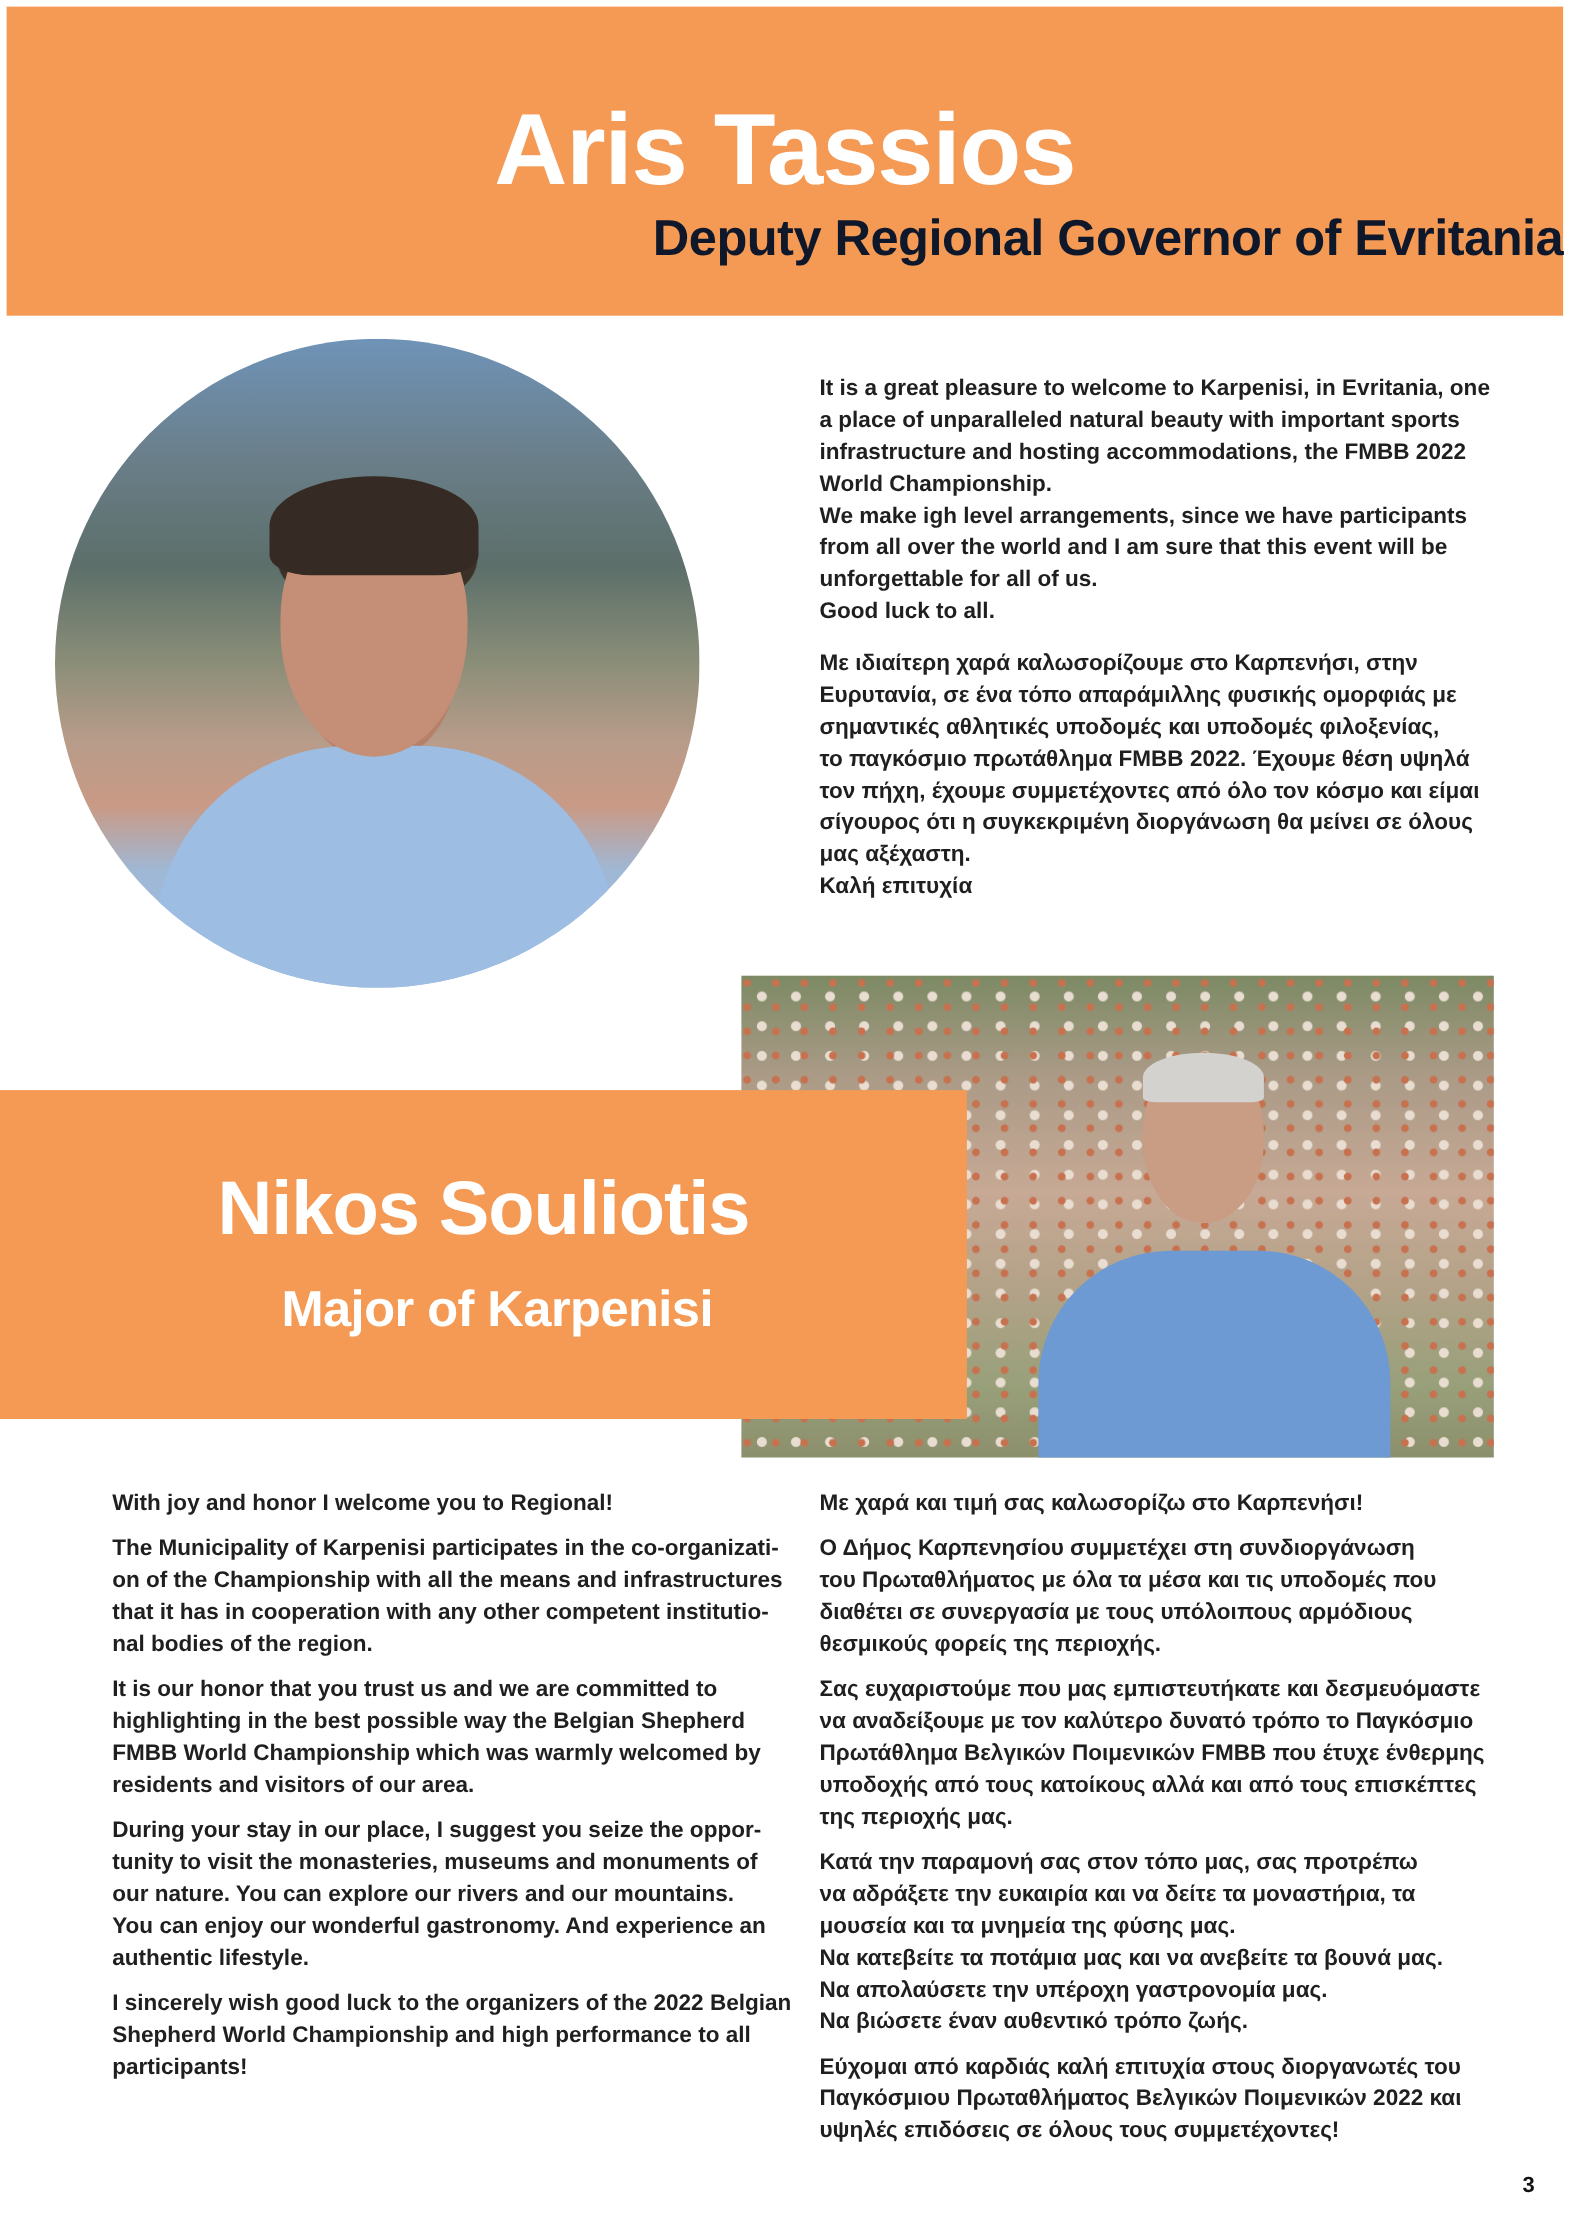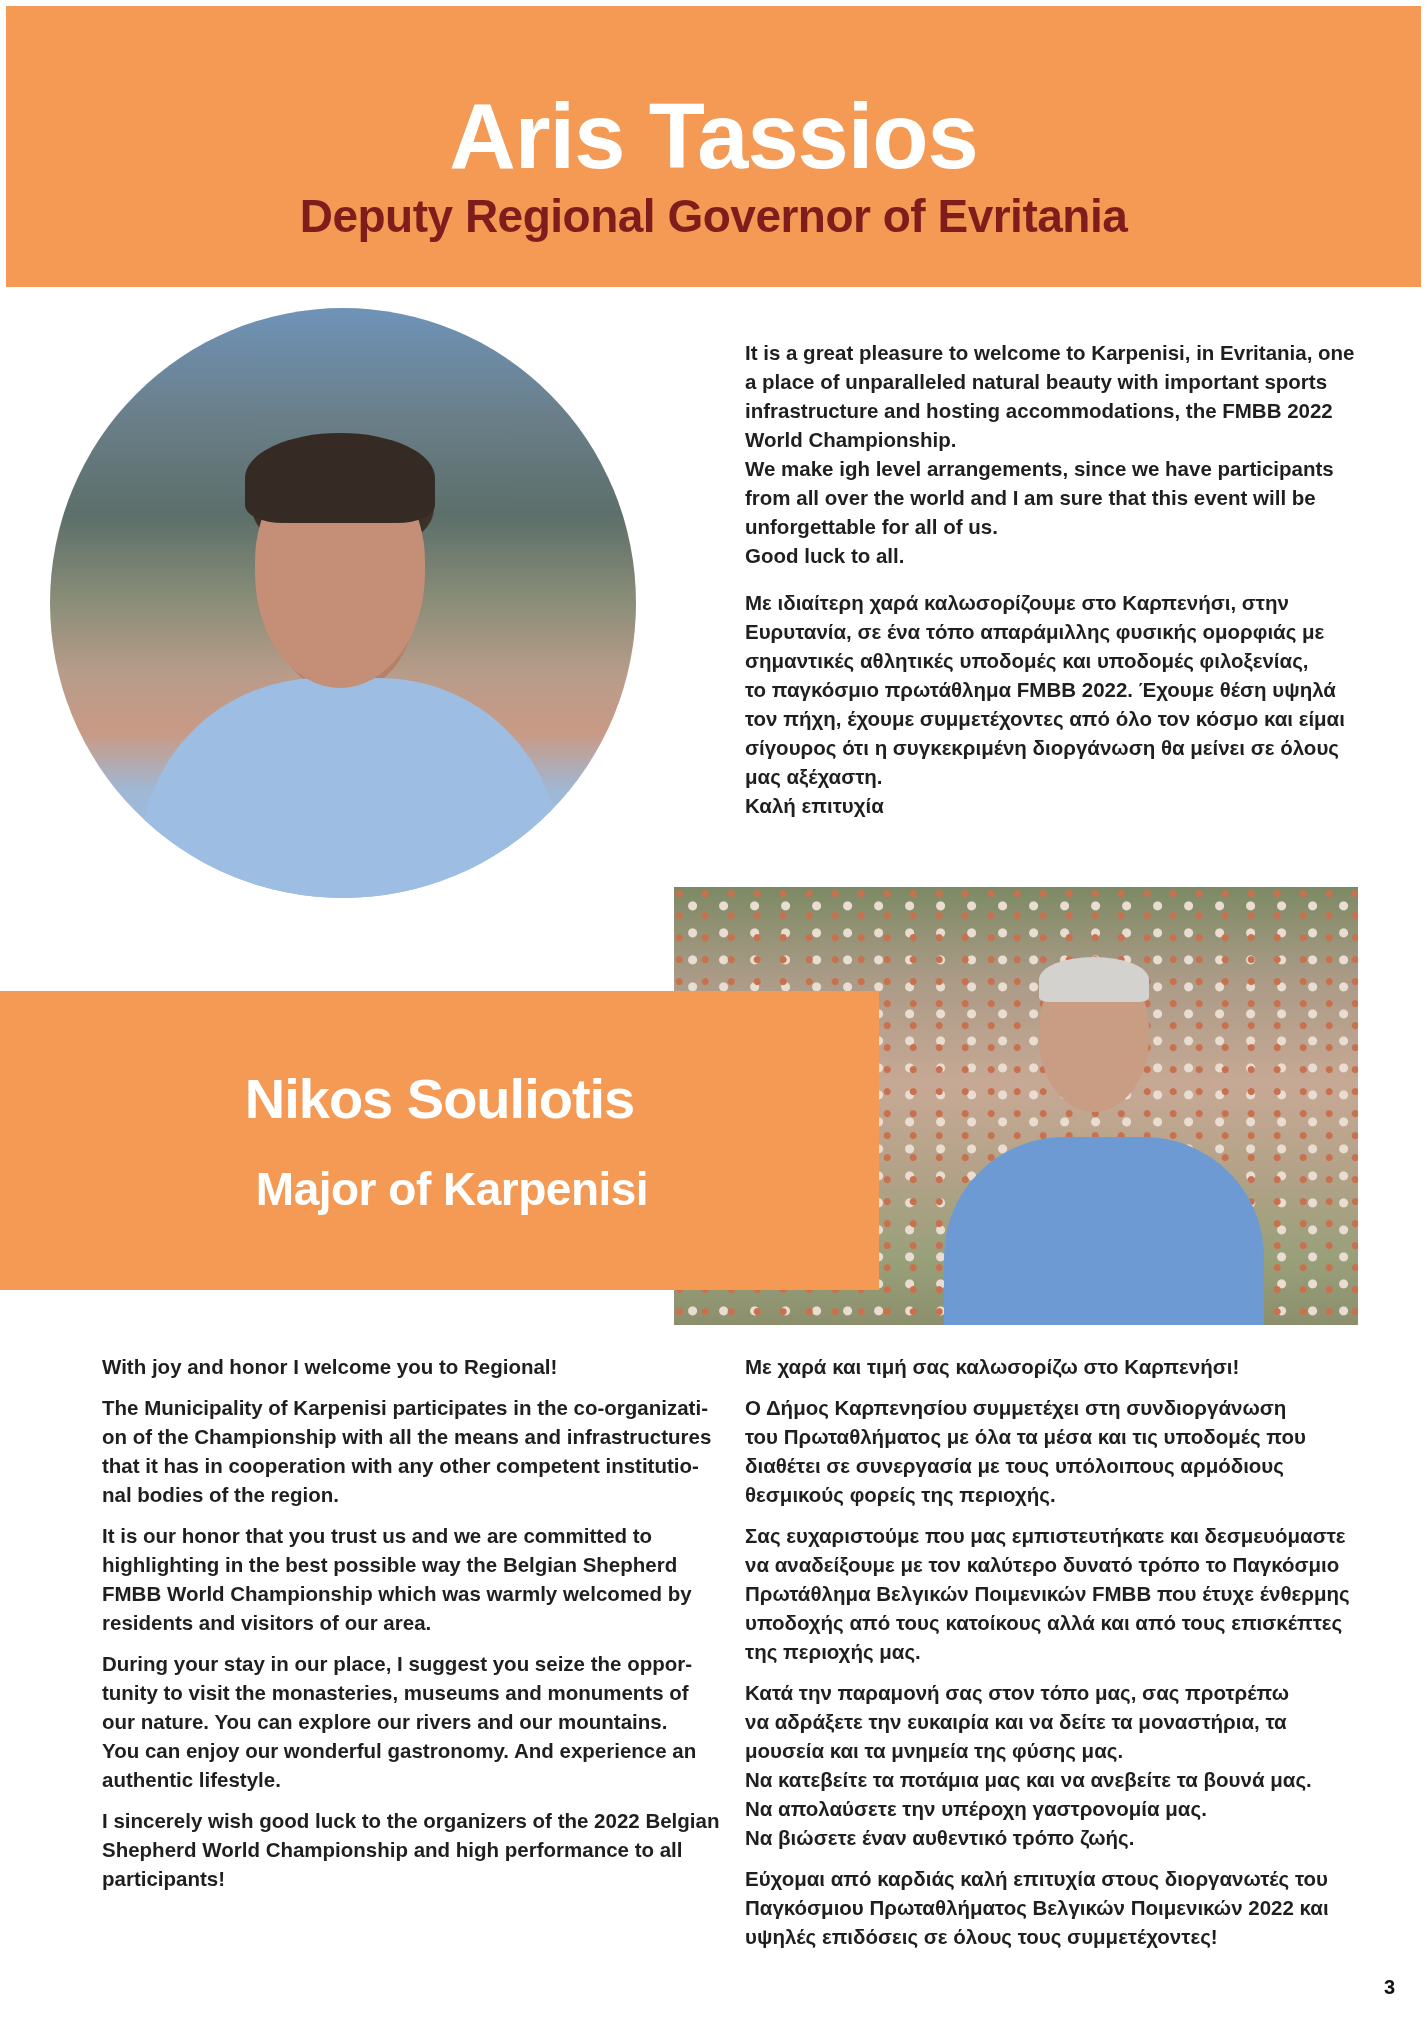--- a/index.html
+++ b/index.html
@@ -1,21 +1,21 @@
 <!DOCTYPE html>
 <html><head>
 <meta charset="utf-8">
 <style>
   html, body { margin:0; padding:0; }
   body { width:1428px; height:2028px; position:relative; background:#ffffff; overflow:hidden;
          font-family:"Liberation Sans", "DejaVu Sans", sans-serif; color:#1a1a1a; }
   .banner-top { position:absolute; left:6px; top:6px; width:1415px; height:281px; background:#f49a55; }
   .banner-top .name { position:absolute; left:0; right:0; top:60px; text-align:center; color:#fff;
         font-weight:bold; font-size:92px; letter-spacing:-1px; line-height:100px;margin-top:20px; }
-  .banner-top .role { position:absolute; left:0; right:0; top:182px; text-align:center; color:#7f1d1d;
+  .banner-top .role { position:absolute; left:0; right:0; top:182px; text-align:right; color:#0f172a;
         font-weight:bold; font-size:46px; line-height:56px; letter-spacing:-0.5px; }
 
   .portrait-circle { position:absolute; left:50px; top:308px; width:586px; height:590px; border-radius:50%;
         overflow:hidden;
         background:
           radial-gradient(ellipse 120px 150px at 50% 50%, #c8927a 0%, #b57f68 60%, rgba(181,127,104,0) 61%),
           radial-gradient(ellipse 150px 80px at 50% 34%, #3b3129 0%, #3b3129 60%, rgba(59,49,41,0) 61%),
           linear-gradient(180deg, #6f93b8 0%, #6a7f8a 18%, #5c6f6a 35%, #8b8e78 50%, #b89c8a 62%, #c99a85 72%, #9fb8d6 82%, #9ebbe0 100%); }
   .portrait-circle .shirt { position:absolute; left:90px; bottom:0; width:420px; height:220px; background:#9dbde3;
         border-radius:180px 180px 0 0; }
@@ -36,21 +36,21 @@
           linear-gradient(180deg, #7c8a64 0%, #a99a86 20%, #c7a995 45%, #b3a288 65%, #98a07a 85%, #8c8f6c 100%); }
   .photo-mayor .man-shirt { position:absolute; left:270px; top:250px; width:320px; height:200px; background:#6d9ad3;
         border-radius:120px 120px 0 0; }
   .photo-mayor .man-head { position:absolute; left:365px; top:75px; width:110px; height:150px; border-radius:45% 45% 50% 50%;
         background:#c99c84; }
   .photo-mayor .man-hair { position:absolute; left:365px; top:70px; width:110px; height:45px; border-radius:50% 50% 10% 10%;
         background:#d4d2cf; }
 
   .banner-mayor { position:absolute; left:0; top:991px; width:879px; height:299px; background:#f49a55; }
   .banner-mayor .name { position:absolute; left:0; width:879px; top:58px; text-align:center; color:#fff;
-        font-weight:bold; font-size:56px; line-height:100px; letter-spacing:-1px; }
+        font-weight:bold; font-size:69px; line-height:100px; letter-spacing:-1px; }
   .banner-mayor .role { position:absolute; left:0; width:904px; top:170px; text-align:center; color:#fff;
         font-weight:bold; font-size:46px; line-height:56px; letter-spacing:-0.5px; }
 
   .mayor-en { left:102px; top:1352px; width:620px; }
   .mayor-gr { left:745px; top:1352px; width:620px; }
 
   .page-number { position:absolute; left:1384px; top:1976px; font-weight:bold; font-size:20px; color:#111; }
 </style>
 </head>
 <body>

